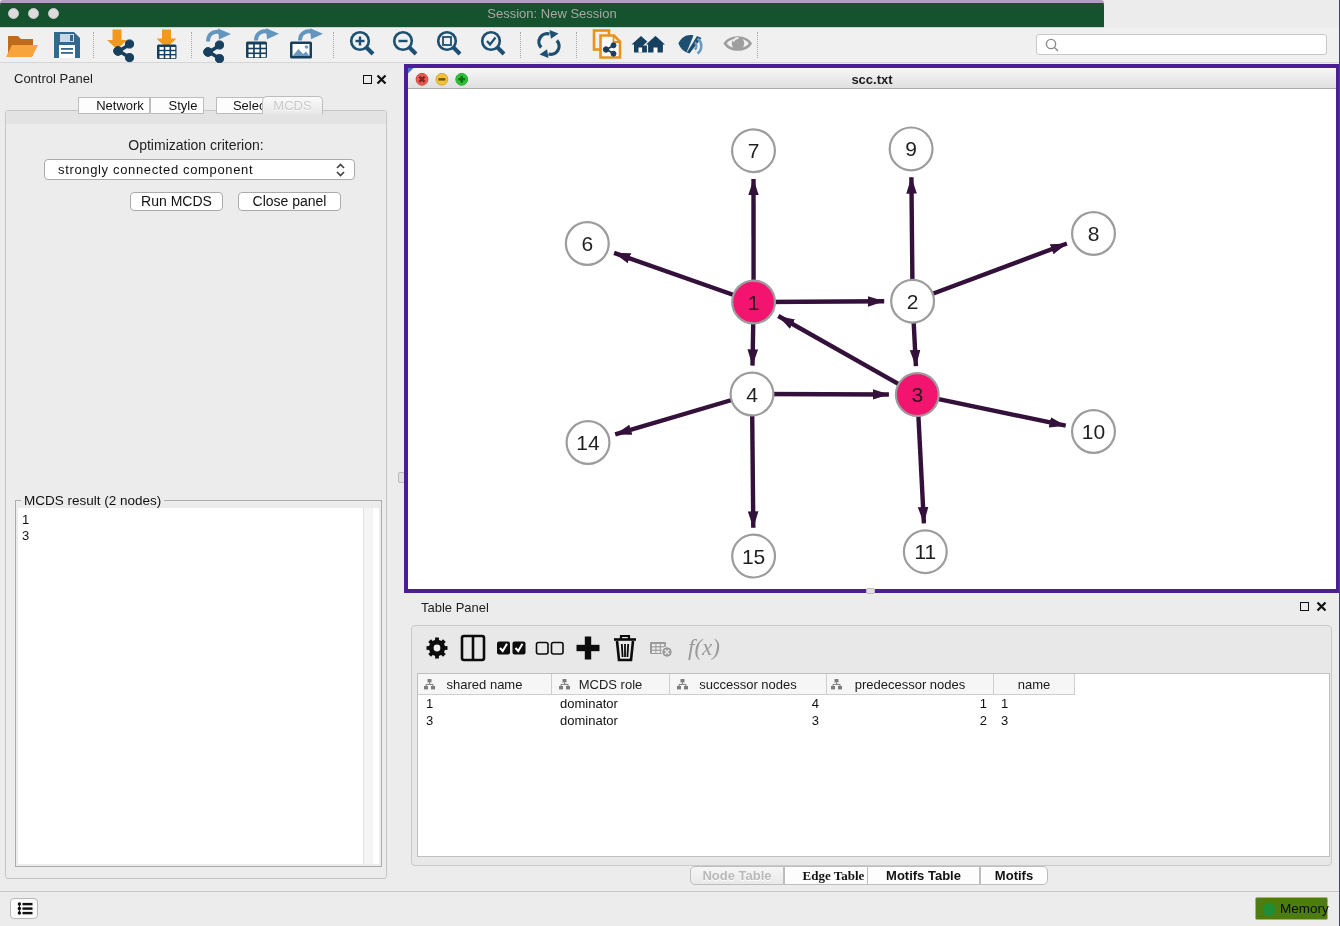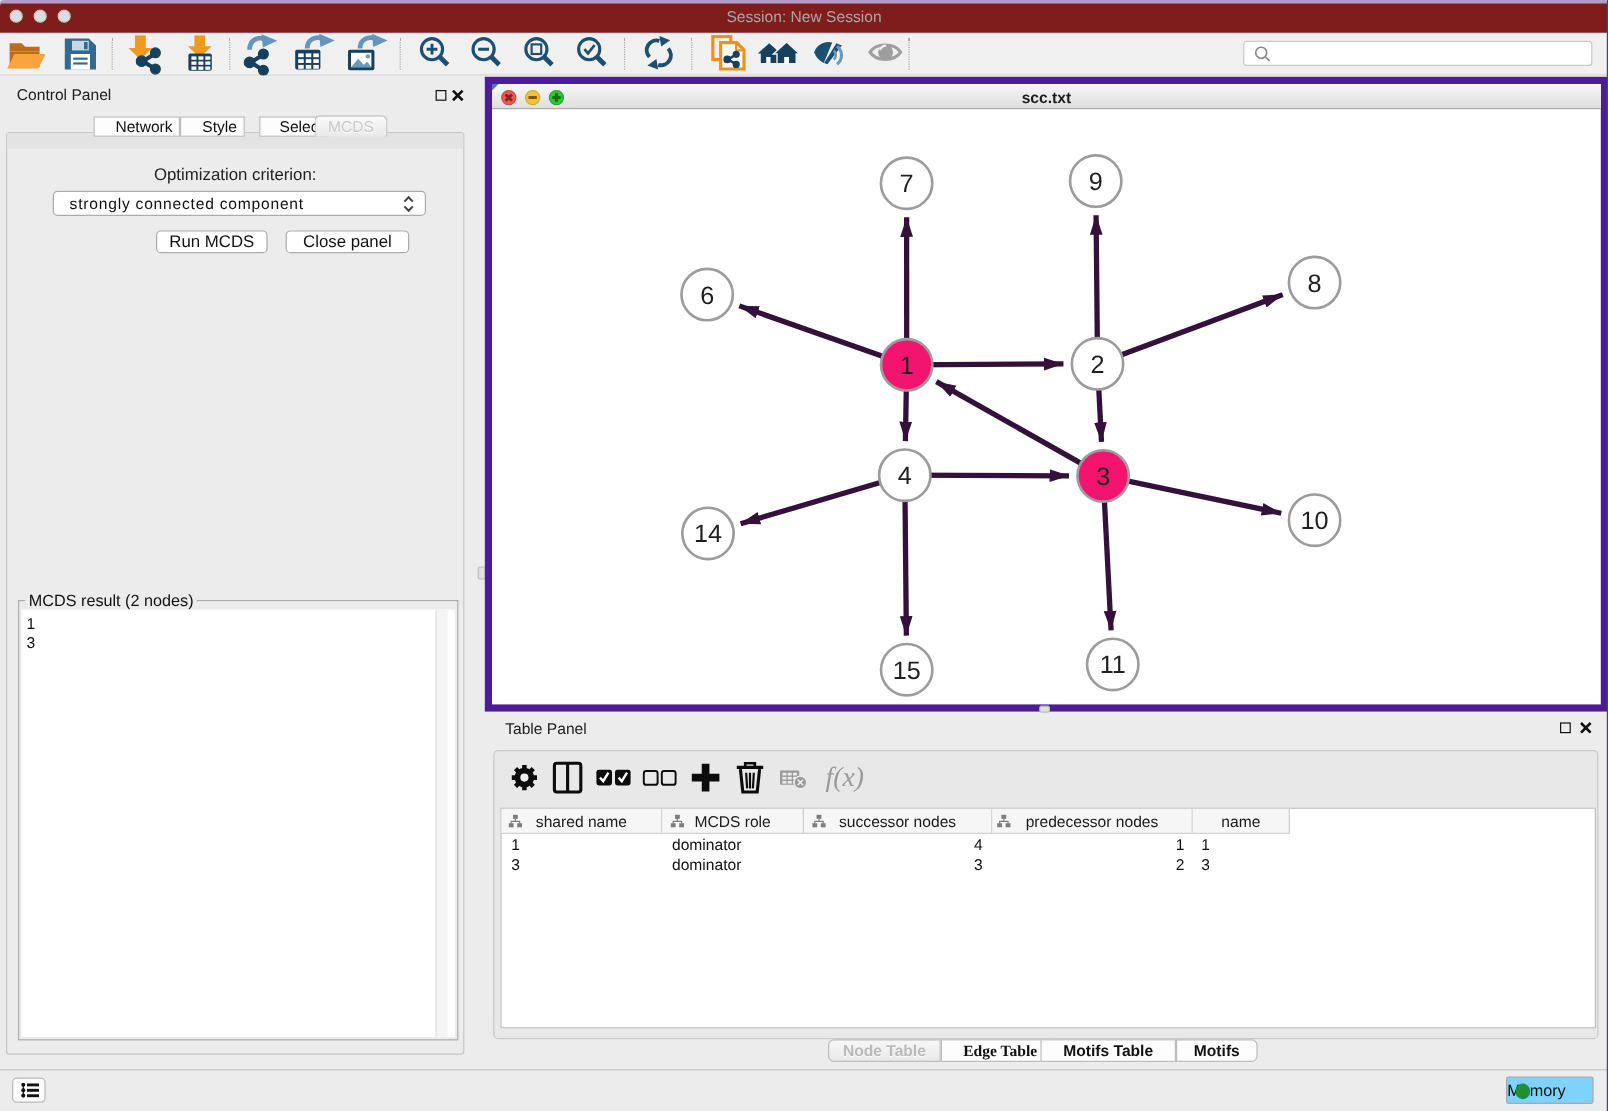--- a/index.html
+++ b/index.html
@@ -1,21 +1,21 @@
 <!DOCTYPE html>
 <html><head>
 <meta charset="utf-8">
 <style>
 * { margin:0; padding:0; box-sizing:border-box; }
 html,body { width:1340px; height:926px; overflow:hidden; }
 body { font-family:"Liberation Sans", sans-serif; background:#ececec; position:relative; }
 .abs { position:absolute; }
 
 
-#titlebar { left:0; top:0; width:1340px; height:28px; background:#7f1d1d;
+#titlebar { left:0; top:0; width:1104px; height:28px; background:#14532d;
   border-bottom:1px solid #d0d0d0; border-radius:5px 5px 0 0; }
 #titlebar .purple { position:absolute; left:0; top:0; width:100%; height:3px; background:#b49cc9; border-radius:5px 5px 0 0;}
 .tl-gray { position:absolute; top:8px; width:11px; height:11px; border-radius:50%;
   background:#dcdcdc; border:1px solid #c4c4c4; }
 #wintitle { position:absolute; top:6px; left:0; width:100%; text-align:center;
   font-size:13px; color:#a8a8a8; }
 
 
 #toolbar { left:0; top:28px; width:1340px; height:35px; background:#f0f0f0;
   border-bottom:1px solid #d6d6d6; }
@@ -51,21 +51,21 @@
 #fieldscroll { left:363px; top:508px; width:10px; height:356px; background:#f4f4f4; border-left:1px solid #e2e2e2;}
 #fval { left:22px; top:512px; font-size:13px; color:#111; line-height:15.5px; }
 
 
 #vsplit-grip { left:398px; top:472px; width:7px; height:11px; background:#e0e0e0;
   border:1px solid #bbb; border-radius:2px; }
 #hsplit-grip { left:866px; top:588px; width:9px; height:6px; background:#e0e0e0;
   border:1px solid #bbb; border-radius:2px; }
 
 
-#netwin { left:404px; top:64px; width:936px; height:529px; border:6px solid #4c1d95;
+#netwin { left:404px; top:64px; width:936px; height:529px; border:4px solid #4c1d95;
   background:#fff; }
 #netwin-title { position:absolute; left:0; top:0; width:100%; height:21px;
   background:linear-gradient(#f7f7f7,#dfdfdf); border-bottom:1px solid #ababab; }
 #netwin-title .t { position:absolute; width:100%; text-align:center; top:4px;
   font-size:13px; font-weight:bold; color:#1c1c1c; }
 
 
 #tp-title { left:421px; top:600px; font-size:13px; color:#1d1d1d; }
 #tp-max { left:1300px; top:602px; width:9px; height:9px; border:1.5px solid #111; }
 
@@ -79,23 +79,23 @@
 
 .btab { position:absolute; top:866px; height:19px; background:#fdfdfd;
   border:1px solid #bdbdbd; font-size:13px; color:#111; text-align:center;
   line-height:18px; font-weight:bold; }
 
 
 #statusbar { left:0; top:891px; width:1340px; height:35px; background:#ececec;
   border-top:1px solid #c6c6c6; }
 #sb-left { left:10px; top:898px; width:28px; height:21px; background:#fbfbfb;
   border:1px solid #b9b9b9; border-radius:4px; }
-#sb-mem { left:1255px; top:897px; width:73px; height:23px; background:#7dd3fc;
+#sb-mem { left:1255px; top:897px; width:73px; height:23px; background:#4d7c0f;
   border:1px solid #a8a8a8; border-radius:2px; font-size:13.5px; color:#0c0c0c;
-  line-height:21px; }
+  line-height:21px; padding-left:24px; }
 #sb-mem .dot { position:absolute; left:6.5px; top:5.3px; width:12.4px; height:12.4px;
   border-radius:50%; background:#1e8f35; }
 </style>
 </head>
 <body>
 
 <div id="titlebar" class="abs">
   <div class="purple"></div>
   <div class="tl-gray" style="left:8px;"></div>
   <div class="tl-gray" style="left:28px;"></div>

